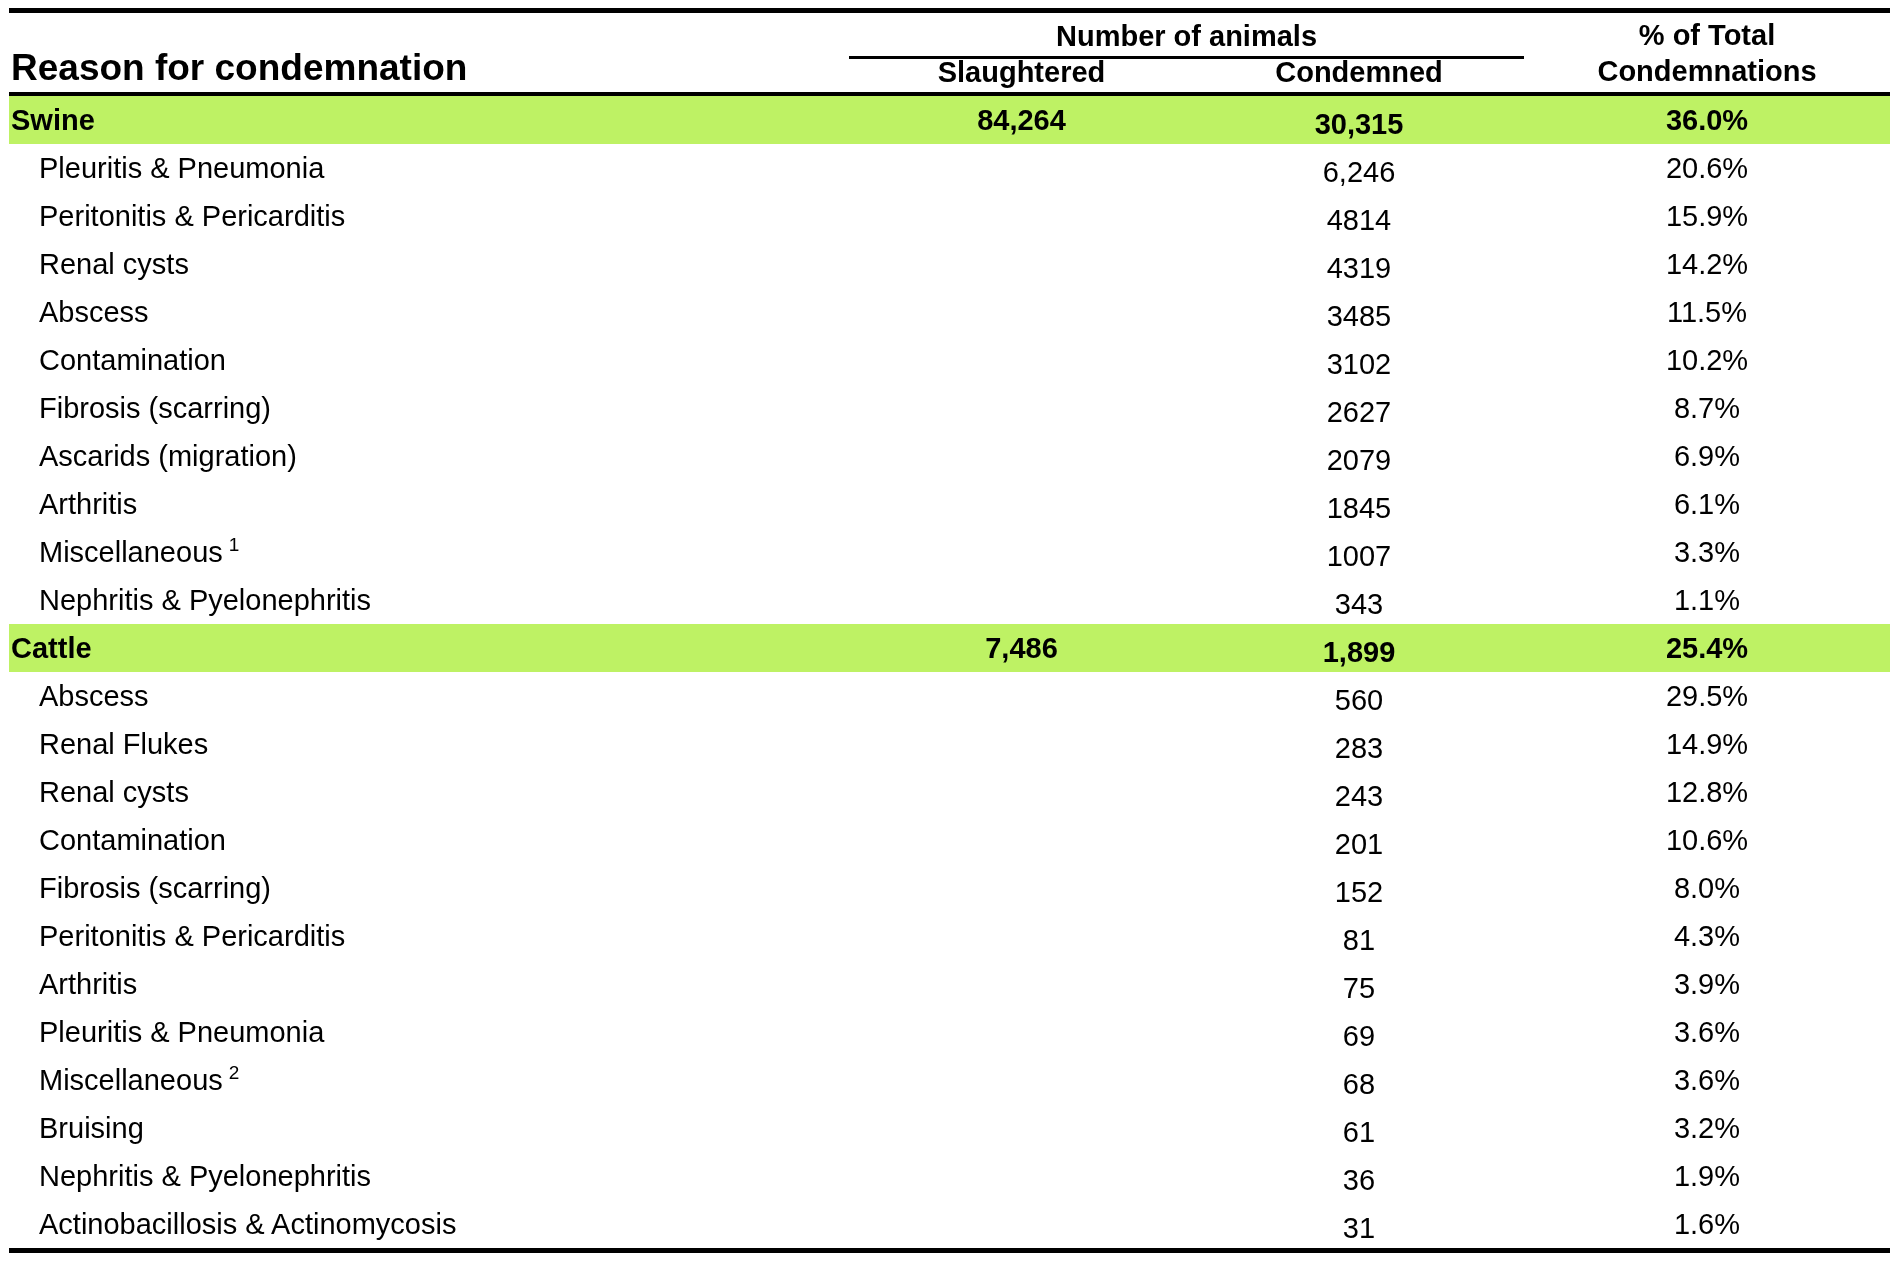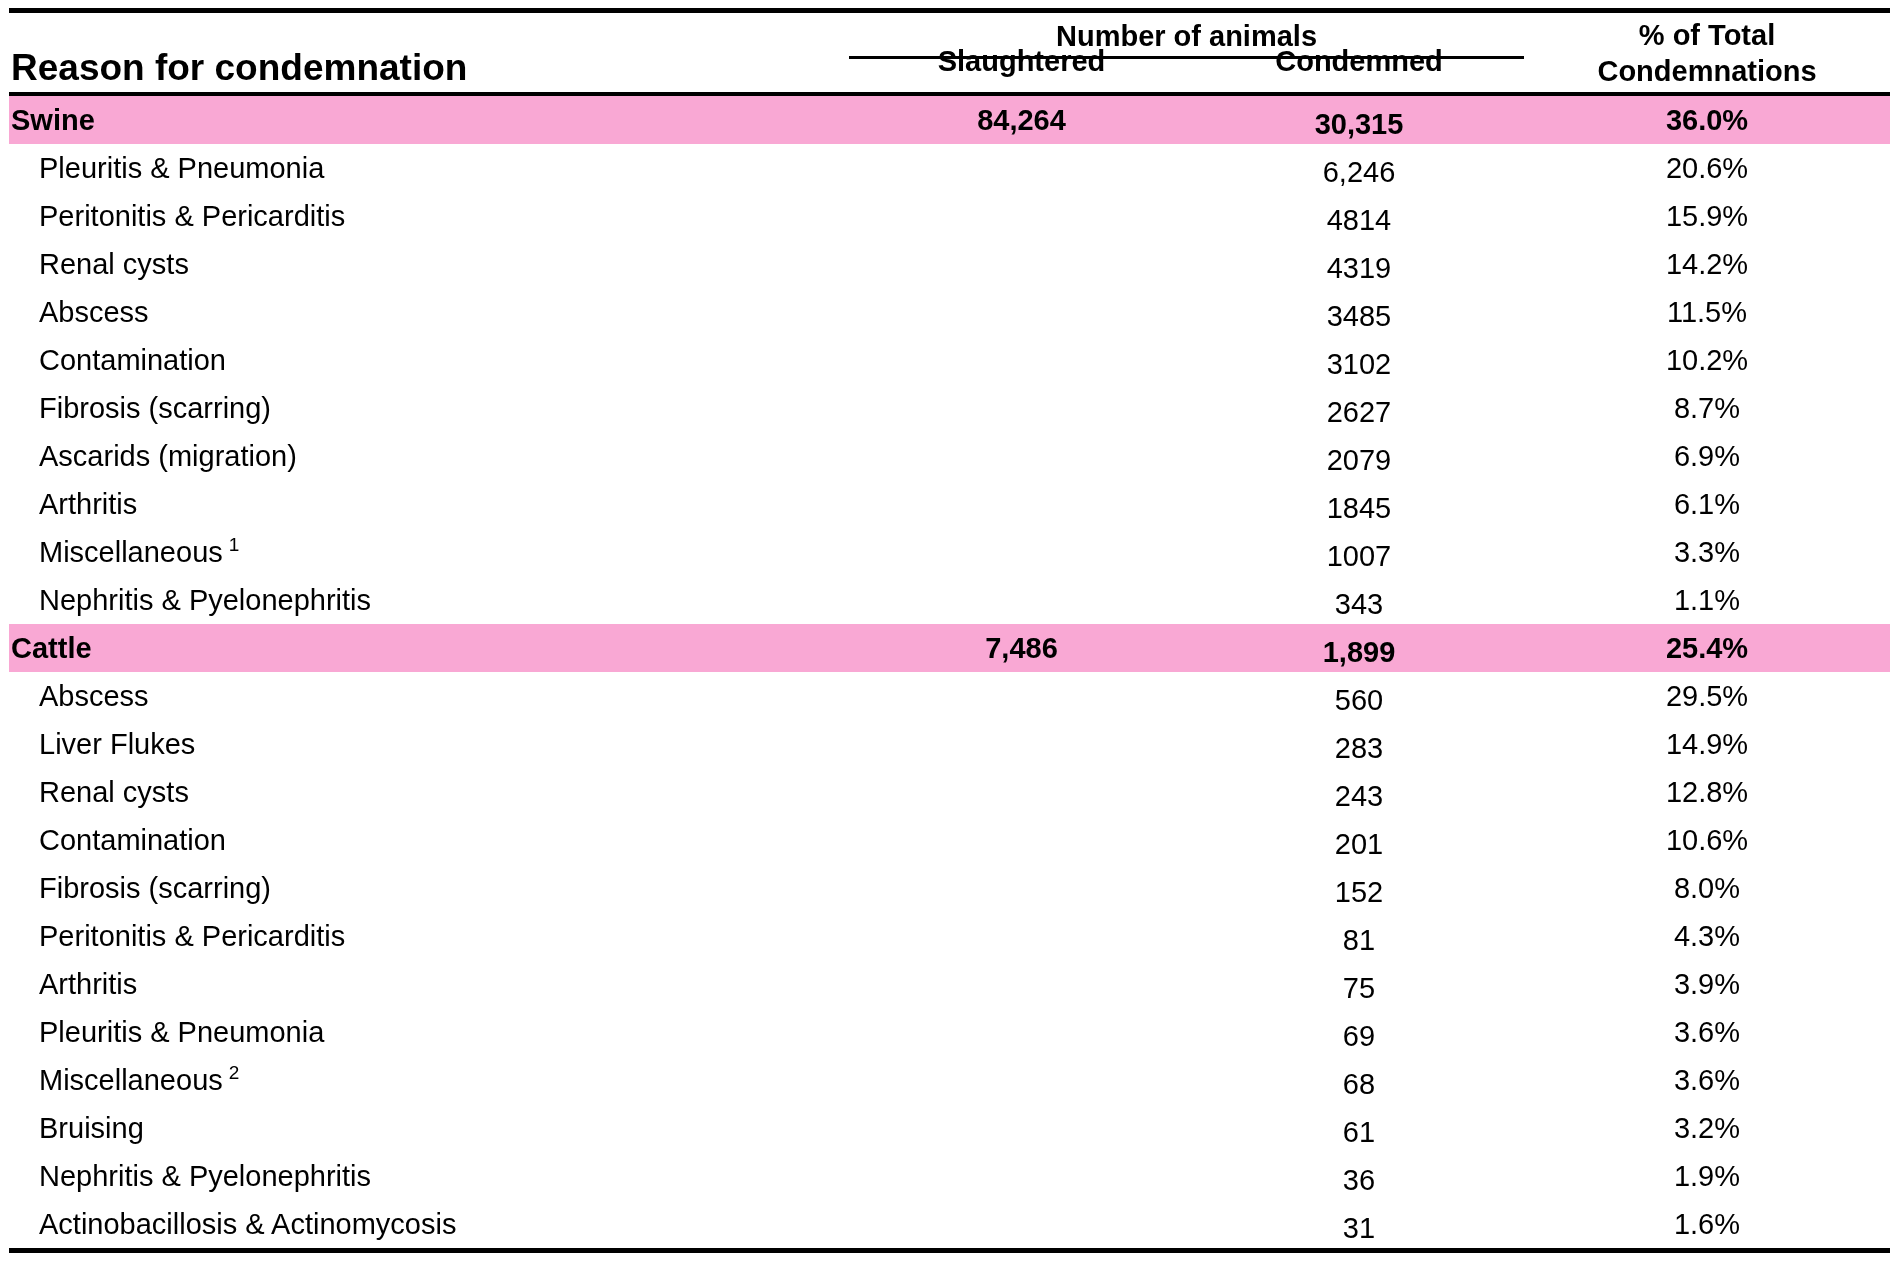--- a/index.html
+++ b/index.html
@@ -48,21 +48,21 @@
     font-size: 29px;
     border-bottom: 3px solid #000;
     margin-top: 4px;
   }
   .th-sub {
     display: flex;
     align-items: flex-end;
     justify-content: center;
     font-weight: bold;
     font-size: 29px;
-    padding-bottom: 14px;
+    padding-bottom: 3px;
   }
   .th-slaughtered { grid-column: 2; grid-row: 2; }
   .th-condemned  { grid-column: 3; grid-row: 2; }
   .th-pct {
     grid-column: 4;
     grid-row: 1 / span 2;
     display: flex;
     flex-direction: column;
     align-items: center;
     justify-content: flex-end;
@@ -74,21 +74,21 @@
   }
   
   .trow {
     display: grid;
     grid-template-columns: 840px 345px 330px 366px;
     height: 48px;
     align-items: center;
     font-size: 29px;
   }
   .trow.band {
-    background: #f9a8d4;
+    background: #bef264;
     font-weight: bold;
   }
   .cell-reason   { grid-column: 1; padding-left: 2px; white-space: nowrap; }
   .trow.sub .cell-reason { padding-left: 30px; }
   .cell-slaughtered { grid-column: 2; text-align: center; }
   .cell-condemned   { grid-column: 3; text-align: center; margin-top: 8px; }
   .cell-pct         { grid-column: 4; text-align: center; }
   sup.fnote {
     font-size: 19px;
     margin-left: 6px;
@@ -222,21 +222,21 @@
     <div class="cell-reason">
       <span>Abscess</span>
     </div>
     <div class="cell-slaughtered"></div>
     <div class="cell-condemned">560</div>
     <div class="cell-pct">29.5%</div>
   </div>
 
   <div class="trow sub">
     <div class="cell-reason">
-      <span>Liver Flukes</span>
+      <span>Renal Flukes</span>
     </div>
     <div class="cell-slaughtered"></div>
     <div class="cell-condemned">283</div>
     <div class="cell-pct">14.9%</div>
   </div>
 
   <div class="trow sub">
     <div class="cell-reason">
       <span>Renal cysts</span>
     </div>

